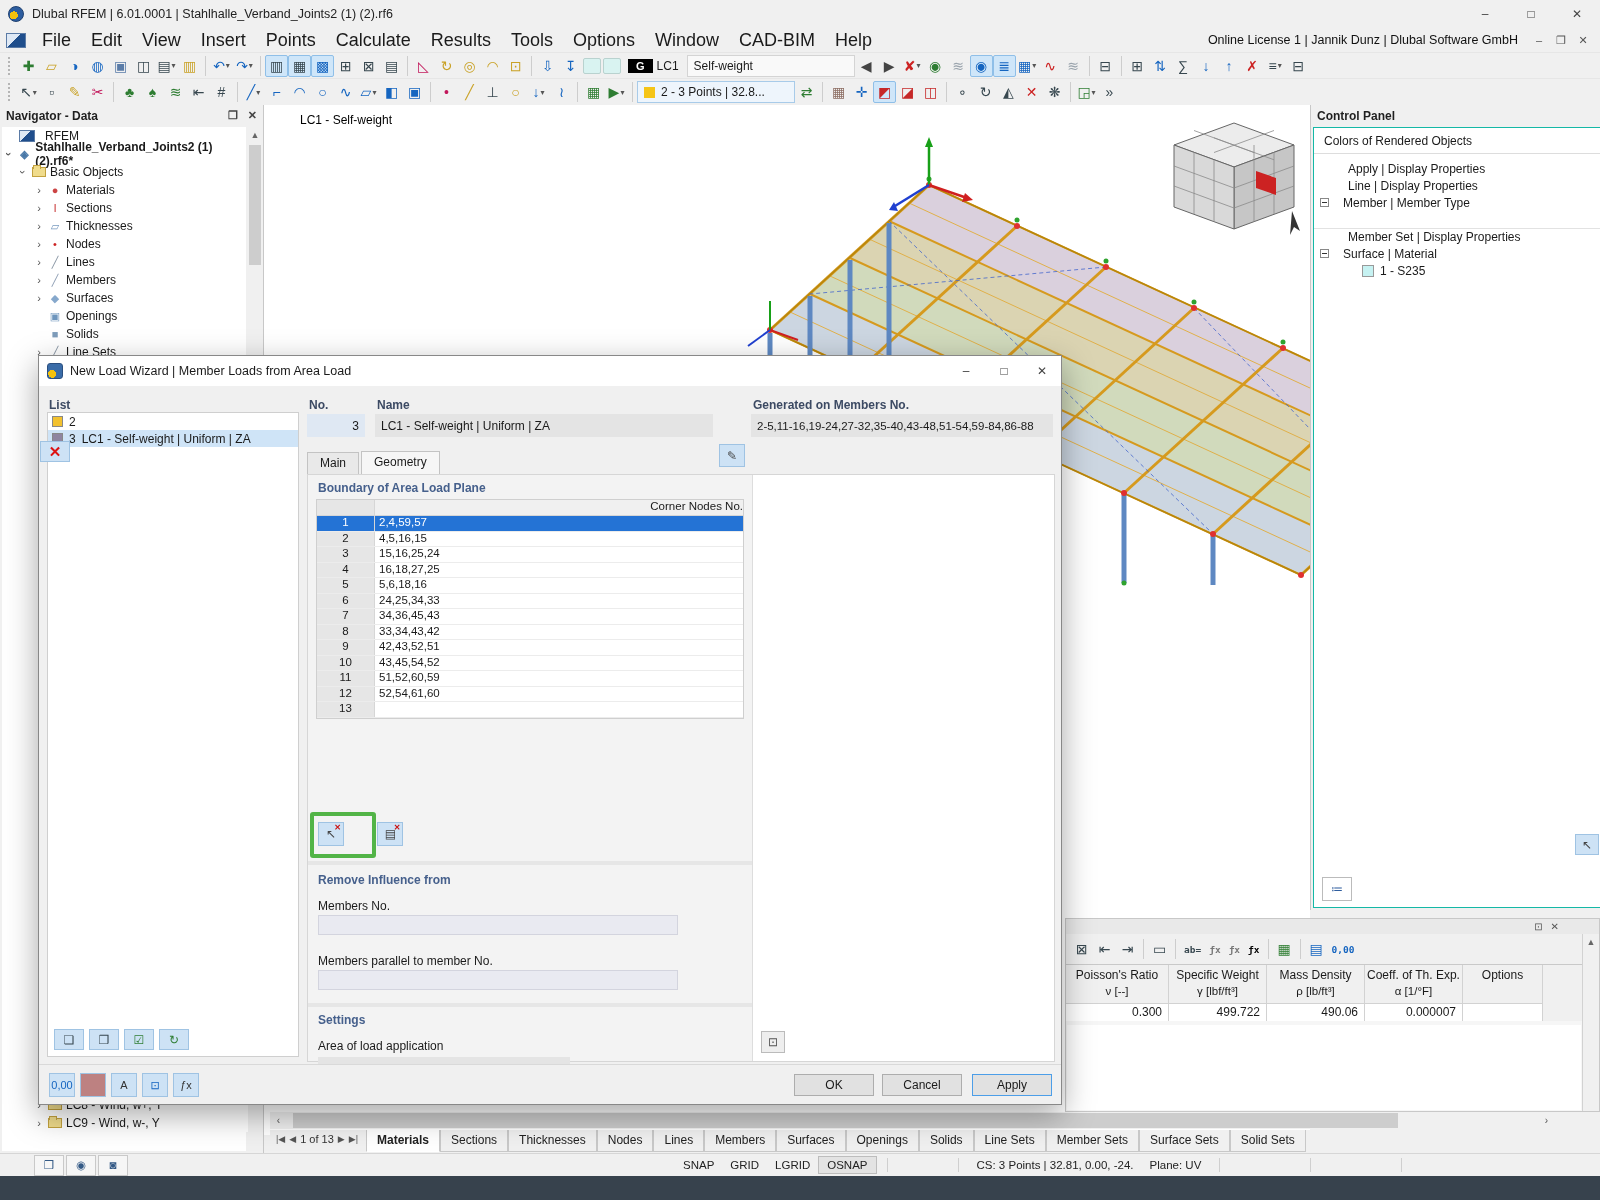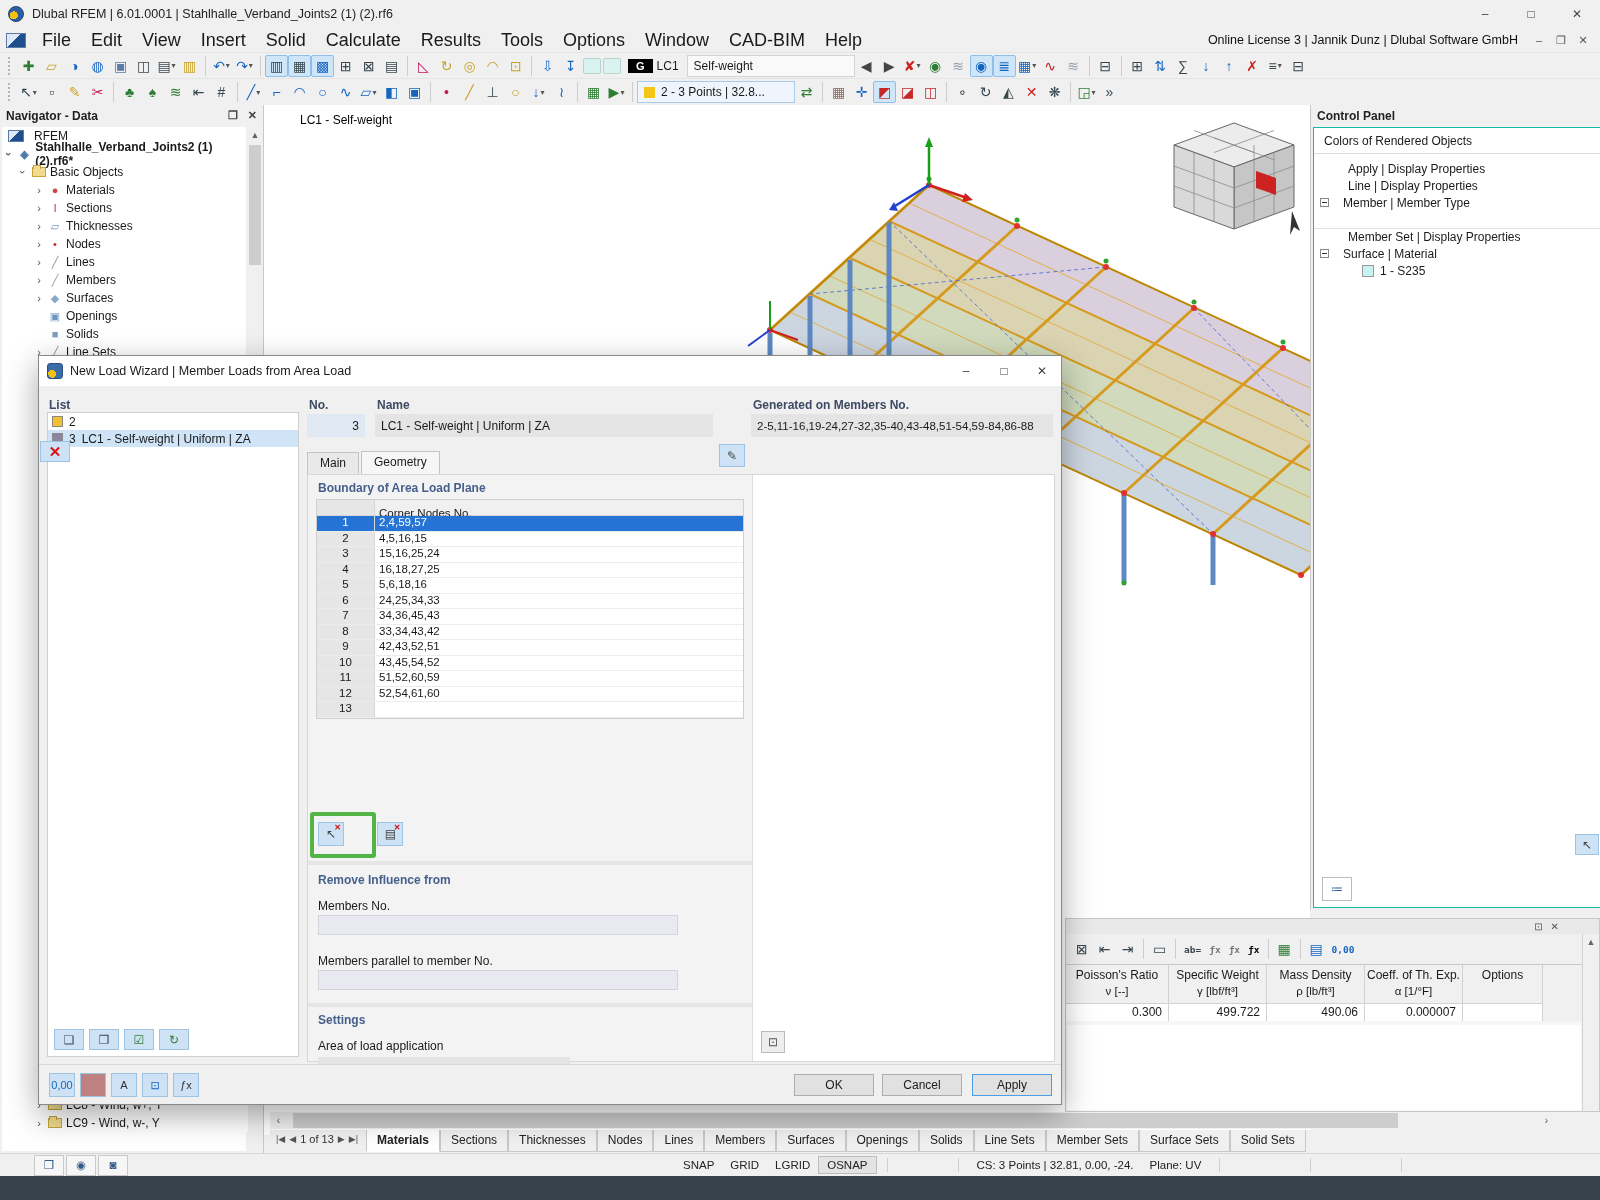--- a/index.html
+++ b/index.html
@@ -154,30 +154,30 @@
     </span>
 </div>
 
 <div id="menubar" class="abs">
   <span class="flagicon"></span>
   <span class="menu-items">
       <span class="menu-item">File</span>
       <span class="menu-item">Edit</span>
       <span class="menu-item">View</span>
       <span class="menu-item">Insert</span>
-      <span class="menu-item">Solid</span>
+      <span class="menu-item">Points</span>
       <span class="menu-item">Calculate</span>
       <span class="menu-item">Results</span>
       <span class="menu-item">Tools</span>
       <span class="menu-item">Options</span>
       <span class="menu-item">Window</span>
       <span class="menu-item">CAD-BIM</span>
       <span class="menu-item">Help</span>
     </span>
-  <span class="license">Online License 3 | Jannik Dunz | Dlubal Software GmbH</span>
+  <span class="license">Online License 1 | Jannik Dunz | Dlubal Software GmbH</span>
   <span class="mini-caps">
       <span class="mini-cap">–</span>
       <span class="mini-cap">❐</span>
       <span class="mini-cap">✕</span>
     </span>
 </div>
 
 <div id="toolbar1" class="abs tbrow">
   <span class="grip"></span>
   <span class="tb-seg">
@@ -303,21 +303,21 @@
 
 <div id="navigator" class="abs">
   <div class="panel-title">
     <span>Navigator - Data</span>
     <span class="pt-caps">
         <span>❐</span>
         <span>✕</span>
       </span>
   </div>
   <div id="nav-tree">
-    <div class="tree-row" style="padding-left:6px;">
+    <div class="tree-row" style="padding-left:17px;">
       <span class="flagicon" style="width:16px;height:12px;"></span>
       <span>RFEM</span>
     </div>
     <div class="tree-row" style="padding-left:2px;font-weight:bold;">
       <span class="chev show open">›</span>
       <span class="tree-g" style="color:#4878a8;">◈</span>
       <span>Stahlhalle_Verband_Joints2 (1) (2).rf6*</span>
     </div>
     <div class="tree-row" style="padding-left:16px;">
       <span class="chev show open">›</span>
@@ -742,21 +742,21 @@
   <div class="abs" style="left:268px;top:96px;">
     <span class="dlg-tab">Main</span><span class="dlg-tab active">Geometry</span>
   </div>
 
   
   <div id="tab-content">
     <div class="hdr-blue abs" style="left:10px;top:6px;">Boundary of Area Load Plane</div>
     <div id="bound-table">
       <div class="bt-hdr">
         <span class="bt-no"></span>
-        <span class="bt-val" style="text-align:left;background:#f0f0f0;margin-top:7px;">Corner Nodes No.</span>
+        <span class="bt-val" style="text-align:right;background:#f0f0f0;">Corner Nodes No.</span>
       </div>
       <div>
         <div class="bt-row selected">
           <span class="bt-no">1</span>
           <span class="bt-val">2,4,59,57</span>
         </div>
 
         <div class="bt-row">
           <span class="bt-no">2</span>
           <span class="bt-val">4,5,16,15</span>

